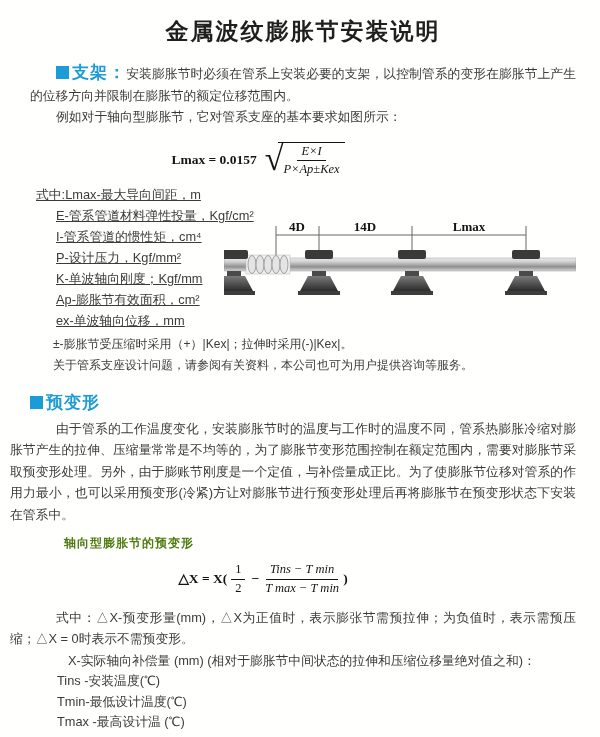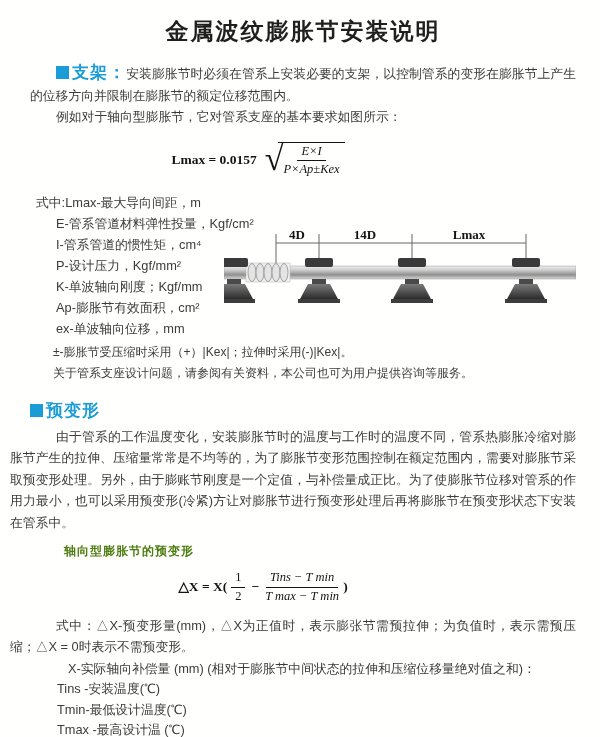--- a/index.html
+++ b/index.html
@@ -17,29 +17,29 @@
   .sec-head { color:#1b9cd6; font-weight:bold; font-size:17px; letter-spacing:1px; margin:14px 0 4px 0; }
   .sub-head { color:#4d7c0f; font-weight:bold; font-size:12px; letter-spacing:1px; }
 
   
   .formula { font-family:"Liberation Serif", serif; color:#141414; text-align:center; }
   .f-bold { font-weight:bold; font-size:13.5px; }
   .frac { display:inline-flex; flex-direction:column; align-items:center; vertical-align:middle; line-height:1.25; font-size:12.5px; }
   .frac .num { display:block; border-bottom:1.2px solid #141414; padding:0 4px 1px 4px; }
   .frac .den { display:block; padding-top:1px; }
   .ital { font-style:italic; }
-  .formula1 { margin:14px 90px 14px 0; }
+  .formula1 { margin:14px 90px 6px 0; }
   .sqrt { display:inline-flex; align-items:center; margin-left:8px; vertical-align:middle; }
   .radical { font-size:34px; line-height:0.85; margin-right:-5px; font-weight:normal; }
   .sqrt-content { border-top:1.5px solid #141414; padding:1px 5px 0 5px; }
   .formula2 { margin:10px 80px 10px 0; }
   .f-minus { font-size:13.5px; font-weight:bold; padding:0 2px; }
 
   
-  .figure-block { position:relative; min-height:150px; margin-top:3px; }
+  .figure-block { position:relative; min-height:150px; margin-top:3px;text-decoration:underline; }
   .def-line { font-size:12.8px; line-height:21px; }
   .where-line { margin-left:6px; }
   .def-indent { margin-left:26px; }
   .pipe-diagram { position:absolute; right:0px; top:34px; }
   .note-line { font-size:12px; line-height:21.5px; margin-left:23px; }
 
   .temps-line { font-size:12.8px; line-height:20.5px; margin-left:27px; }
   .ml8 { margin-left:-20px; text-indent:46px; }
   .axial-head { margin:10px 0 2px 34px; }
 </style>

